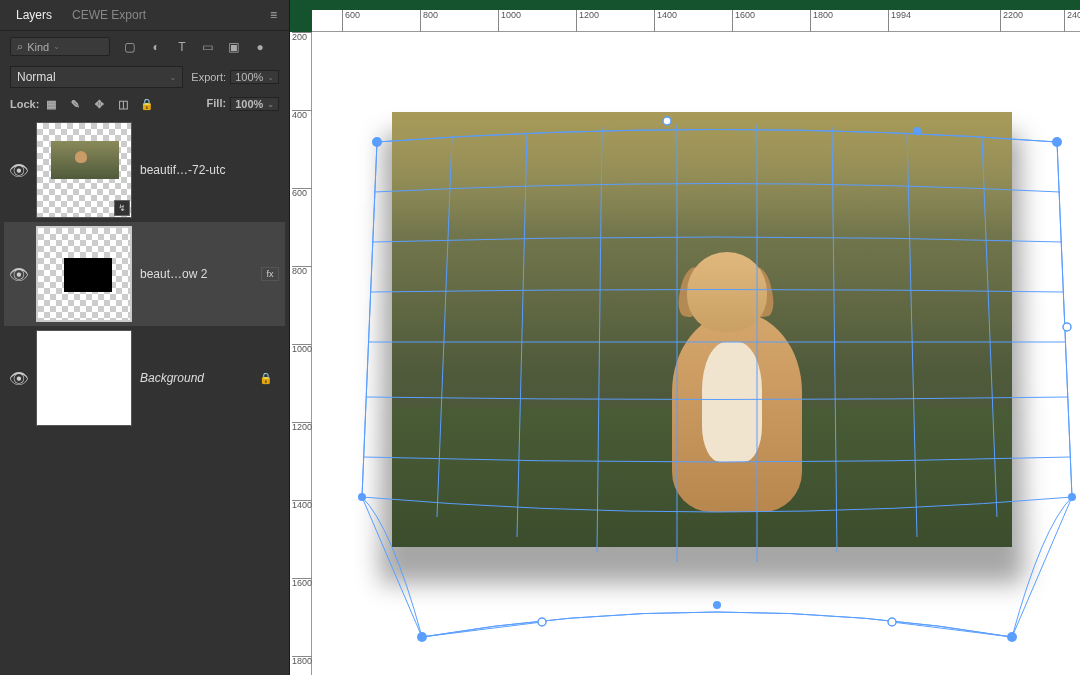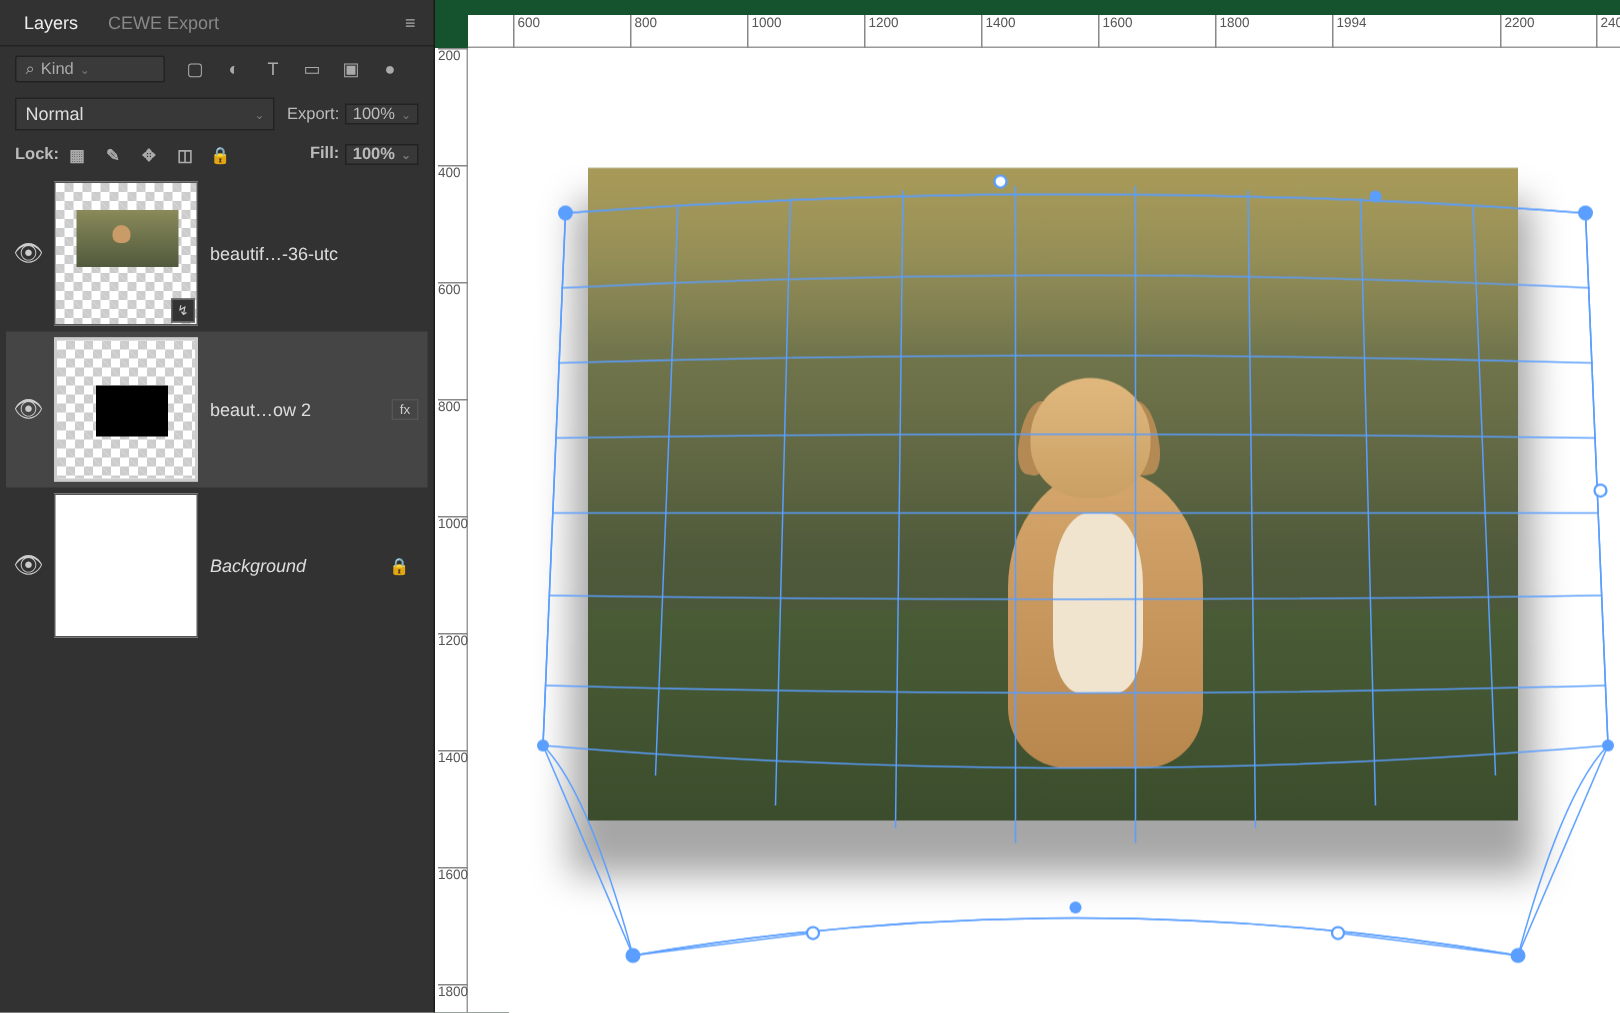--- a/index.html
+++ b/index.html
@@ -133,21 +133,21 @@
   <div class="layers-list">
     <div class="layer-row">
       <div class="eye">👁</div>
       <div class="thumb-wrap">
         <div class="thumb checker">
           <div class="thumb-inner-img"></div>
           <div class="thumb-inner-dog"></div>
         </div>
         <div class="thumb-badge">↯</div>
       </div>
-      <div class="layer-name">beautif…-36-utc</div>
+      <div class="layer-name">beautif…-72-utc</div>
     </div>
 
     <div class="layer-row selected">
       <div class="eye">👁</div>
       <div class="thumb-wrap">
         <div class="thumb checker selected">
           <div class="thumb-mask"></div>
         </div>
       </div>
       <div class="layer-name">beaut…ow 2</div>

